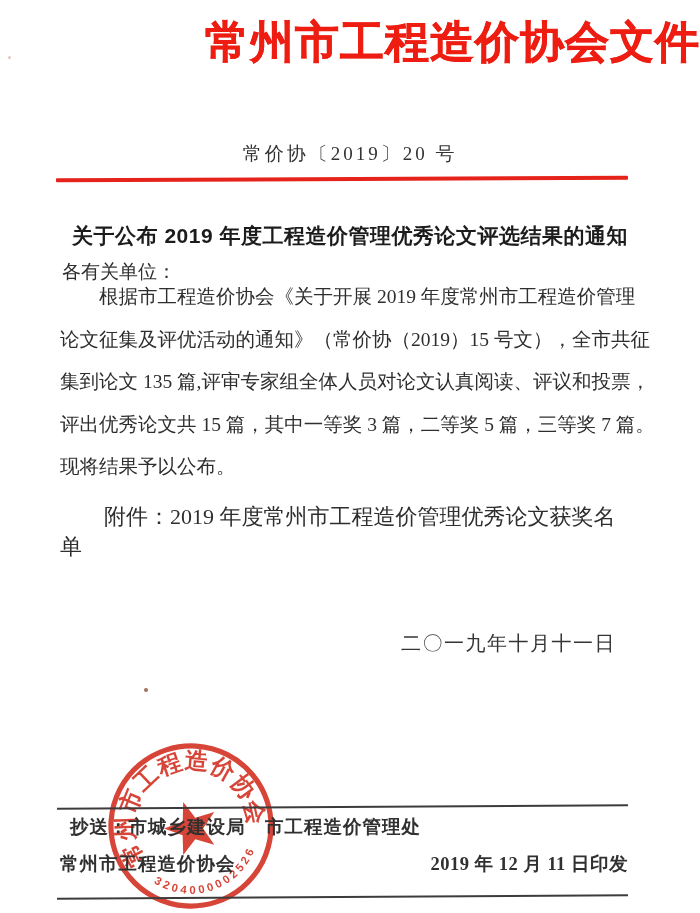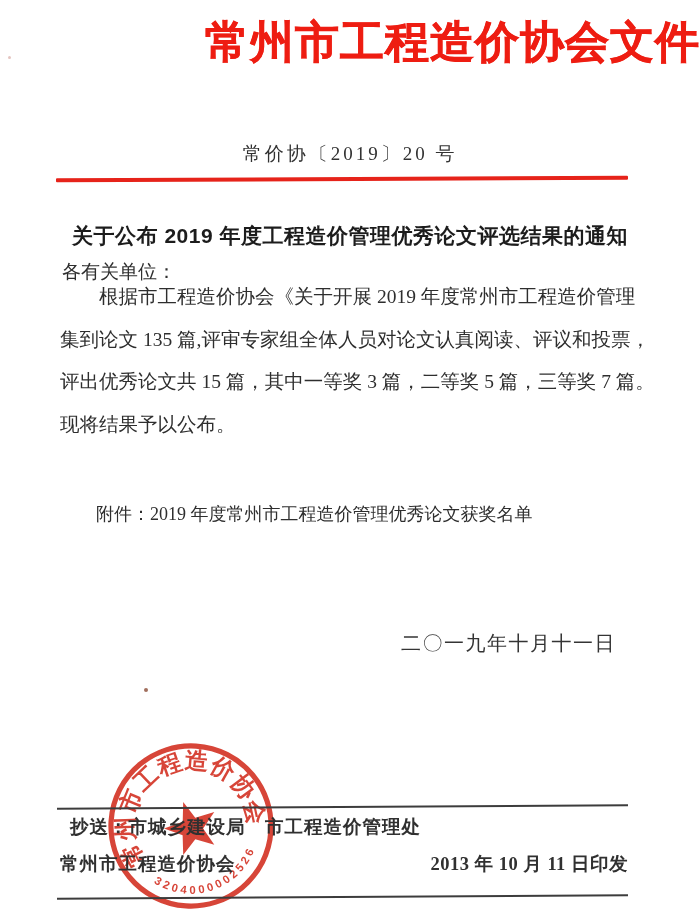--- a/index.html
+++ b/index.html
@@ -32,21 +32,21 @@
   .salutation{top:259px;left:62px;font-size:19px;color:#2e2e2e;}
   .body-para{
     top:276px;left:60px;width:572px;
     font-size:19.5px;color:#2e2e2e;line-height:42.5px;
   }
   .body-line{text-align:justify;text-align-last:justify;white-space:nowrap;text-align-last:justify;}
   .body-line.first{text-indent:2em;}
   .body-line.last{text-align:left;text-align-last:left;}
   .attachment{
     top:502px;left:60px;width:572px;text-indent:2em;
-    font-size:18px;color:#2e2e2e;
+    font-size:22px;color:#2e2e2e;
   }
   .sign-date{
     top:630px;right:84px;font-size:20px;letter-spacing:1.5px;color:#343434;
   }
   
   .seal{
     top:739px;left:104px;width:174px;height:174px;
     transform:rotate(-18deg);opacity:0.92;mix-blend-mode:multiply;
     pointer-events:none;
   }
@@ -79,20 +79,21 @@
   <div class="abs doc-number">常价协〔2019〕20 号</div>
 
   <div class="abs red-rule"></div>
 
   <div class="abs doc-title">关于公布 2019 年度工程造价管理优秀论文评选结果的通知</div>
 
   <div class="abs salutation">各有关单位：</div>
 
   <div class="abs body-para">
     <div class="body-line first">根据市工程造价协会《关于开展 2019 年度常州市工程造价管理</div>
+    <div class="body-line">论文征集及评优活动的通知》（常价协（2019）15 号文），全市共征</div>
     <div class="body-line">集到论文 135 篇,评审专家组全体人员对论文认真阅读、评议和投票，</div>
     <div class="body-line">评出优秀论文共 15 篇，其中一等奖 3 篇，二等奖 5 篇，三等奖 7 篇。</div>
     <div class="body-line last">现将结果予以公布。</div>
   </div>
 
   <div class="abs attachment">附件：2019 年度常州市工程造价管理优秀论文获奖名单</div>
 
   <div class="abs sign-date">二〇一九年十月十一日</div>
 
   <svg class="abs seal" viewBox="0 0 200 200" xmlns="http://www.w3.org/2000/svg">
@@ -109,20 +110,20 @@
       <textPath href="#arcBottom" startOffset="5" textLength="138" lengthAdjust="spacing">3204000002526</textPath>
     </text>
   </svg>
 
   <div class="abs footer-divider top"></div>
 
   <div class="abs cc-line">抄送：市城乡建设局　市工程造价管理处</div>
 
   <div class="abs issuer">常州市工程造价协会</div>
 
-  <div class="abs print-date">2013 年 10 月 11 日印发</div>
+  <div class="abs print-date">2019 年 12 月 11 日印发</div>
 
   <div class="abs footer-divider bottom"></div>
 
   <div class="abs speck-a"></div>
   <div class="abs speck-b"></div>
 
 </div>
 
 </body></html>

